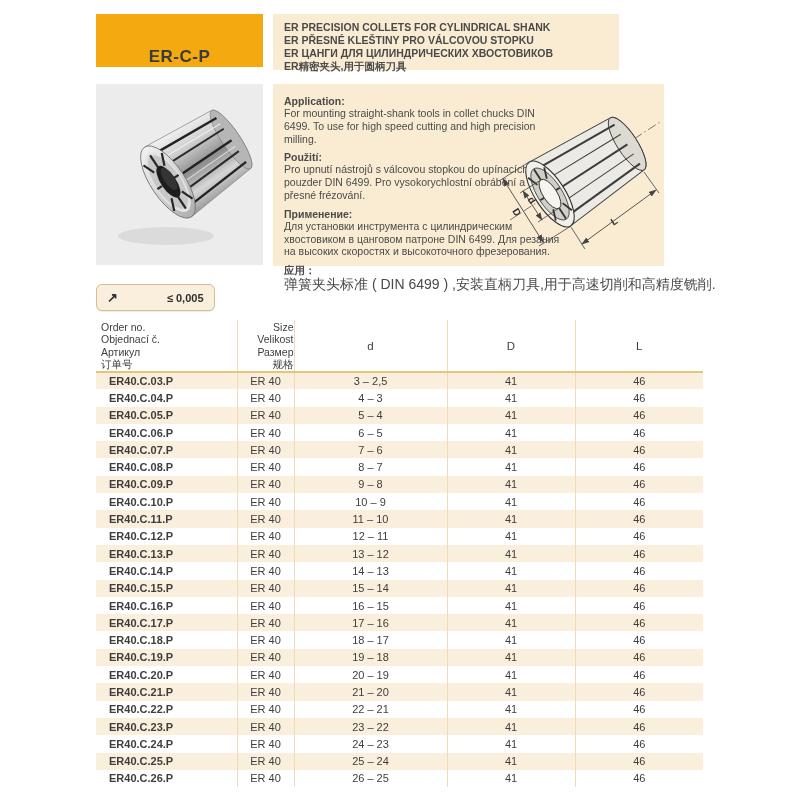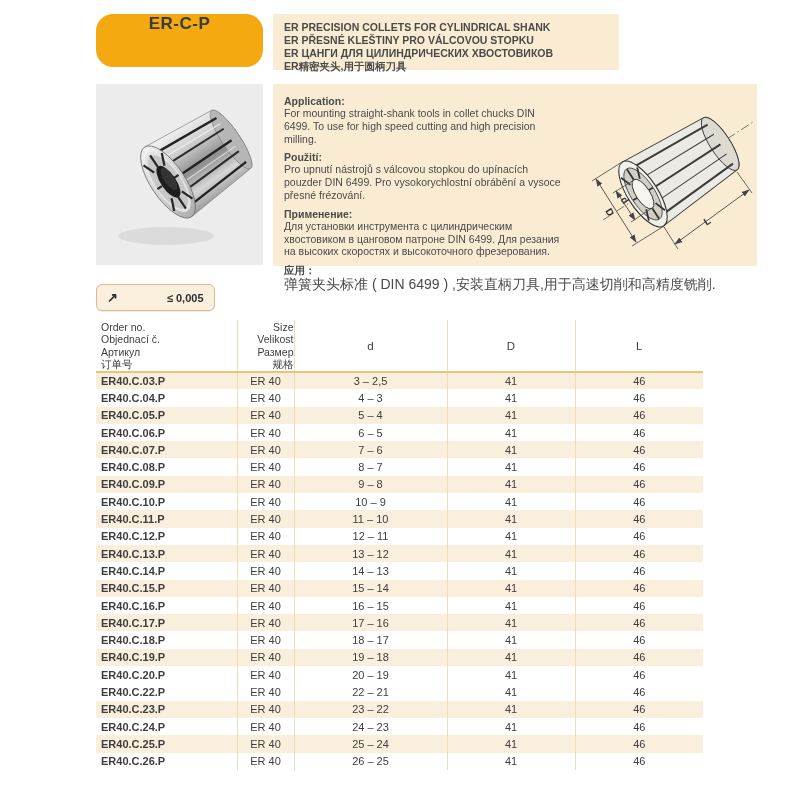--- a/index.html
+++ b/index.html
@@ -2,33 +2,33 @@
 <html><head>
 <meta charset="utf-8">
 <style>
   * { margin:0; padding:0; box-sizing:border-box; }
   html,body { background:#fff; }
   body { font-family:"Liberation Sans", sans-serif; color:var(--text,#3e3e3e); }
   .page { position:relative; width:800px; height:800px; background:#fff; overflow:hidden; }
 
   
   .code-box { position:absolute; left:96px; top:14px; width:167px; height:53px;
-    background:var(--accent); display:flex; align-items:flex-start; justify-content:center;
-    font-size:17px; font-weight:bold; color:#3b3b3b; letter-spacing:.5px;border-radius:17px; }
+    background:var(--accent); display:flex; align-items:flex-end; justify-content:center;
+    font-size:17px; font-weight:bold; color:#3b3b3b; letter-spacing:.5px; }
   .title-panel { position:absolute; left:273px; top:14px; width:346px; height:56px;
     background:var(--panel); padding:7px 0 0 11px; }
   .title-panel .tline { font-size:10.5px; font-weight:bold; line-height:13px; color:#4a4a4a; }
   .title-panel .tline.cjk { font-weight:bold; }
 
   
   .photo-box { position:absolute; left:96px; top:84px; width:167px; height:181px;
     background:var(--photo_bg); }
 
   
-  .info-panel { position:absolute; left:273px; top:84px; width:484px; height:182px;
+  .info-panel { position:absolute; left:273px; top:84px; width:391px; height:182px;
     background:var(--panel); padding:5px 0 0 11px; }
   .info-text { width:280px; }
   .info-text .lbl { font-size:10.5px; font-weight:bold; color:#4a4a4a; margin-top:6px; }
   .info-text .txt { font-size:10.5px; line-height:12.8px; color:#4a4a4a; }
   .info-text .txt.cjk { font-size:14px; white-space:nowrap; }
   .tech-drawing { position:absolute; right:0px; top:10px; }
 
   
   .badge { position:absolute; left:96px; top:284px; height:27px; min-width:86px;
     background:var(--stripe); border:1px solid #d8bc90; border-radius:6px;
@@ -40,21 +40,21 @@
   
   table.collet { position:absolute; left:96px; top:320px; width:607px;
     border-collapse:collapse; table-layout:fixed; font-size:11px; color:var(--text); }
   table.collet th { font-weight:normal; vertical-align:middle; height:52px;
     border-bottom:2px solid var(--rule); }
   table.collet th .hline { font-size:10.5px; line-height:12.5px; text-align:right; }
   table.collet th.order { text-align:left; }
   table.collet th.order .hline { text-align:left; padding-left:5px; }
   table.collet th.letter { font-size:11.5px; text-align:center; }
   table.collet td { height:17.3px; padding:0; text-align:center; }
-  table.collet td.c-order { text-align:left; padding-left:5px; font-weight:bold; }
+  table.collet td.c-order { text-align:left; padding-left:13px; font-weight:bold; }
   table.collet .vline { border-right:1px solid var(--grid); }
   table.collet tr.odd { background:var(--stripe); }
 </style>
 </head>
 <body style="--accent: #F3A90F; --panel: #F9ECD3; --stripe: #FAEEDC; --rule: #E6C47C; --grid: #EDDCB6; --photo_bg: #ECECEC; --text: #3E3E3E;">
 
 <div class="page">
 
   <div class="code-box">
     <span>ER-C-P</span>
@@ -325,20 +325,27 @@
           <td class="vline">41</td>
           <td class="">46</td>
         </tr>
         <tr class="even">
           <td class="c-order vline">ER40.C.20.P</td>
           <td class="vline">ER 40</td>
           <td class="vline">20 – 19</td>
           <td class="vline">41</td>
           <td class="">46</td>
         </tr>
+        <tr class="odd">
+          <td class="c-order vline">ER40.C.21.P</td>
+          <td class="vline">ER 40</td>
+          <td class="vline">21 – 20</td>
+          <td class="vline">41</td>
+          <td class="">46</td>
+        </tr>
         <tr class="even">
           <td class="c-order vline">ER40.C.22.P</td>
           <td class="vline">ER 40</td>
           <td class="vline">22 – 21</td>
           <td class="vline">41</td>
           <td class="">46</td>
         </tr>
         <tr class="odd">
           <td class="c-order vline">ER40.C.23.P</td>
           <td class="vline">ER 40</td>

